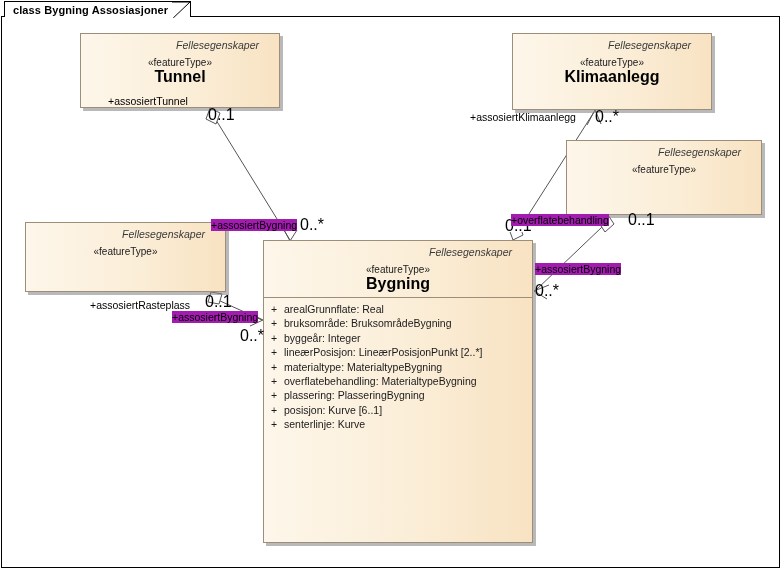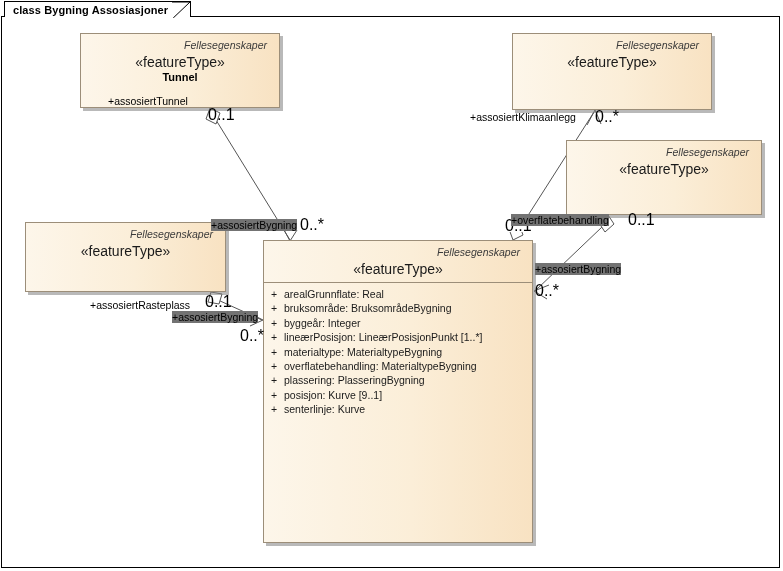--- a/index.html
+++ b/index.html
@@ -73,35 +73,35 @@
     border: 1px solid #9c8e79;
     background: linear-gradient(to right, #fdf6ea 0%, #fbeed8 55%, #f8e2c2 100%);
     box-shadow: 3px 3px 0 rgba(128,128,128,0.55);
     z-index: 3;
   }
   .uml-class .ns {
     text-align: right;
     font-size: 10.5px;
     font-style: italic;
     color: #3a3a3a;
-    padding: 5px 12px 0 0;
+    padding: 5px 20px 0 0;
     line-height: 12px;
     white-space: nowrap;
   }
   .uml-class .stereo {
     text-align: center;
-    font-size: 14px;
+    font-size: 10px;
     color: #1a1a1a;
     line-height: 13px;
     padding-top: 5px;
     white-space: nowrap;
   }
   .uml-class .cname {
     text-align: center;
-    font-size: 11px;
+    font-size: 16px;
     font-weight: bold;
     color: #000000;
     line-height: 14px;
     padding-top: 1px;
     white-space: nowrap;
   }
   .uml-class .divider {
     border-top: 1px solid #9c8e79;
     margin-top: 6px;
   }
@@ -139,21 +139,21 @@
   }
 
   
   .elabel {
     position: absolute;
     font-size: 10.5px;
     color: #000000;
     white-space: nowrap;
     line-height: 12px;
     z-index: 4;
-    background: #737373;
+    background: #a21caf;
   }
   .elabel.plain { background: transparent; }
   .mult {
     position: absolute;
     font-size: 16px;
     color: #000000;
     white-space: nowrap;
     line-height: 12px;
     z-index: 4;
     background: transparent;
@@ -210,68 +210,70 @@
 
   <div class="uml-class" style="left:80px; top:33px; width:200px; height:75px;">
     <div class="ns">Fellesegenskaper</div>
     <div class="stereo">«featureType»</div>
     <div class="cname">Tunnel</div>
   </div>
 
   <div class="uml-class" style="left:512px; top:33px; width:200px; height:77px;">
     <div class="ns">Fellesegenskaper</div>
     <div class="stereo">«featureType»</div>
+    <div class="cname">Klimaanlegg</div>
   </div>
 
   <div class="uml-class" style="left:566px; top:140px; width:196px; height:75px;">
     <div class="ns">Fellesegenskaper</div>
     <div class="stereo">«featureType»</div>
   </div>
 
   <div class="uml-class" style="left:25px; top:222px; width:201px; height:70px;">
     <div class="ns">Fellesegenskaper</div>
     <div class="stereo">«featureType»</div>
   </div>
 
   <div class="uml-class" style="left:263px; top:240px; width:270px; height:303px;">
     <div class="ns">Fellesegenskaper</div>
     <div class="stereo">«featureType»</div>
+    <div class="cname">Bygning</div>
     <div class="divider"></div>
     <ul class="attr-list">
       <li>
         <span class="vis">+</span>
         <span class="sig">arealGrunnflate: Real</span>
       </li>
       <li>
         <span class="vis">+</span>
         <span class="sig">bruksområde: BruksområdeBygning</span>
       </li>
       <li>
         <span class="vis">+</span>
         <span class="sig">byggeår: Integer</span>
       </li>
       <li>
         <span class="vis">+</span>
-        <span class="sig">lineærPosisjon: LineærPosisjonPunkt [1..*]</span>
+        <span class="sig">lineærPosisjon: LineærPosisjonPunkt [2..*]</span>
       </li>
       <li>
         <span class="vis">+</span>
         <span class="sig">materialtype: MaterialtypeBygning</span>
       </li>
       <li>
         <span class="vis">+</span>
         <span class="sig">overflatebehandling: MaterialtypeBygning</span>
       </li>
       <li>
         <span class="vis">+</span>
         <span class="sig">plassering: PlasseringBygning</span>
       </li>
       <li>
         <span class="vis">+</span>
-        <span class="sig">posisjon: Kurve [9..1]</span>
+        <span class="sig">posisjon: Kurve [6..1]</span>
       </li>
       <li>
         <span class="vis">+</span>
         <span class="sig">senterlinje: Kurve</span>
       </li>
     </ul>
   </div>
 
   <div class="elabel plain" style="left:108px; top:95px;">+assosiertTunnel</div>
   <div class="mult" style="left:208px; top:109px;">0..1</div>

